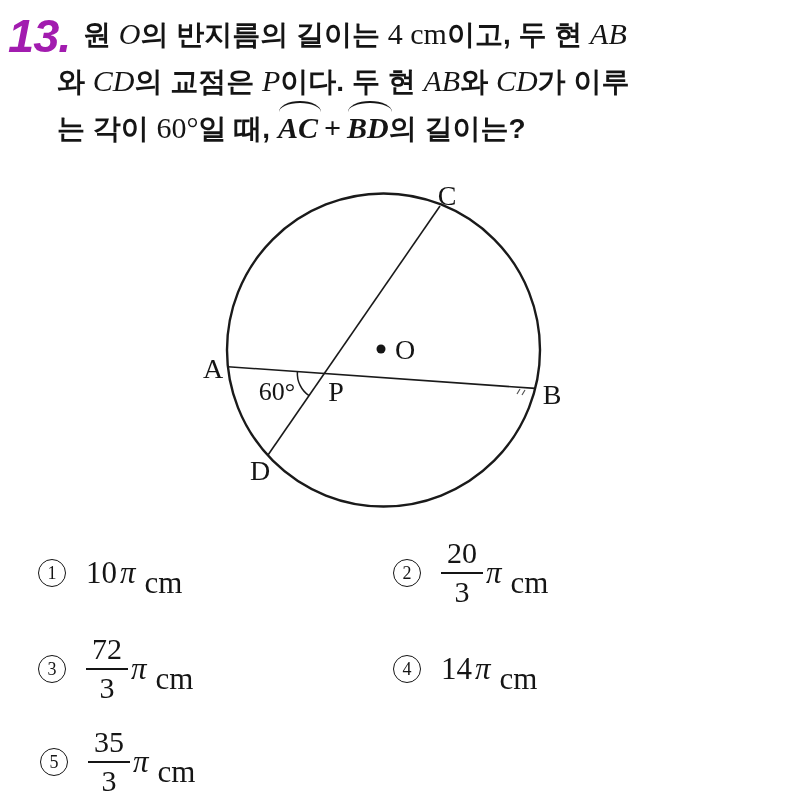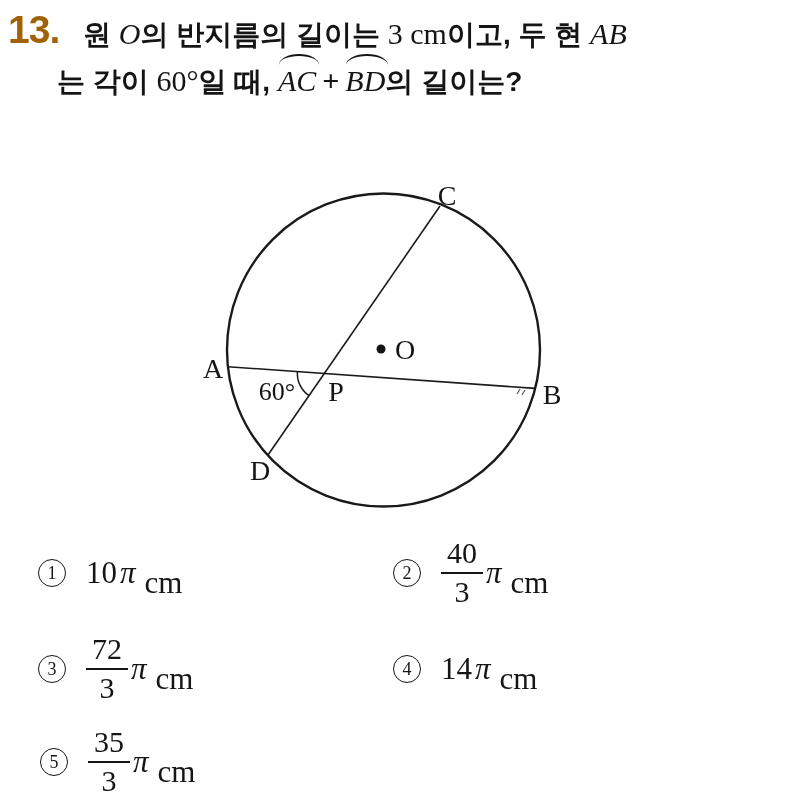--- a/index.html
+++ b/index.html
@@ -2,30 +2,30 @@
 <html><head>
 <meta charset="utf-8">
 <style>
   html,body{margin:0;padding:0;background:#fff;}
   .page{position:relative;width:800px;height:806px;background:#fff;overflow:hidden;
         color:#151515;-webkit-font-smoothing:antialiased;}
 
   
   .q-number{position:absolute;left:8px;top:8px;
     font-family:"Liberation Sans","DejaVu Sans",sans-serif;
-    font-weight:700;font-size:39px;letter-spacing:-1px;color:#a16207;}
+    font-weight:700;font-size:47px;letter-spacing:-1px;color:#a21caf;font-style:italic;}
   .question{position:absolute;left:57px;top:11px;width:740px;}
   .qline{font-family:"Liberation Sans","DejaVu Sans",sans-serif;
     font-weight:700;font-size:28px;line-height:46px;color:#151515;white-space:nowrap;}
   .qline.first{text-indent:26px;}
   .m{font-family:"Liberation Serif","DejaVu Serif",serif;font-weight:400;font-size:30px;}
   .mi{font-family:"Liberation Serif","DejaVu Serif",serif;font-weight:400;
       font-style:italic;font-size:30px;}
   .op{font-family:"Liberation Serif","DejaVu Serif",serif;font-size:30px;margin:0 6px;}
-  .arc{position:relative;display:inline-block;}
+  .arc{position:relative;display:inline-block;font-weight:bold;}
   .arc::before{content:"";position:absolute;left:1px;right:-3px;top:-4px;height:9px;
     border:solid #151515;border-width:2px 0 0 0;
     border-radius:50% 50% 0 0 / 100% 100% 0 0;}
 
   
   .figure{position:absolute;left:0;top:170px;width:620px;height:360px;}
   .figure text{font-family:"Liberation Serif","DejaVu Serif",serif;
     font-size:28px;fill:#151515;}
   .figure text.small{font-size:26px;}
 
@@ -49,21 +49,24 @@
 </style>
 </head>
 <body>
 
 <div class="page">
 
   <div class="q-number">13.</div>
 
   <div class="question">
     <div class="qline first">
-      <span>원 </span><span class="mi">O</span><span>의 반지름의 길이는 </span><span class="m">3 cm</span><span>이고, 두 현 </span><span class="mi">AB</span>
+      <span>원 </span><span class="mi">O</span><span>의 반지름의 길이는 </span><span class="m">4 cm</span><span>이고, 두 현 </span><span class="mi">AB</span>
+    </div>
+    <div class="qline">
+      <span>와 </span><span class="mi">CD</span><span>의 교점은 </span><span class="mi">P</span><span>이다. 두 현 </span><span class="mi">AB</span><span>와 </span><span class="mi">CD</span><span>가 이루</span>
     </div>
     <div class="qline">
       <span>는 각이 </span><span class="m">60°</span><span>일 때, </span><span class="mi arc">AC</span><span class="op">+</span><span class="mi arc">BD</span><span>의 길이는?</span>
     </div>
   </div>
 
   <svg class="figure" viewBox="0 0 620 360" width="620" height="360">
     <circle cx="383.5" cy="180" r="156.5" fill="none" stroke="#1a1a1a" stroke-width="2.4"></circle>
     <line x1="228" y1="196.7" x2="535.2" y2="218.4" stroke="#1a1a1a" stroke-width="1.6"></line>
     <line x1="440" y1="36" x2="268" y2="285" stroke="#1a1a1a" stroke-width="1.6"></line>
@@ -85,21 +88,21 @@
       <span>10</span>
         <span class="pi">π</span>
         <span class="unit">cm</span>
     </span>
   </div>
 
   <div class="choice c2">
     <span class="cnum">2</span>
     <span class="cval">
       <span class="frac">
-        <span class="fnum">40</span>
+        <span class="fnum">20</span>
         <span class="fden">3</span>
       </span>
         <span class="pi">π</span>
         <span class="unit">cm</span>
     </span>
   </div>
 
   <div class="choice c3">
     <span class="cnum">3</span>
     <span class="cval">

